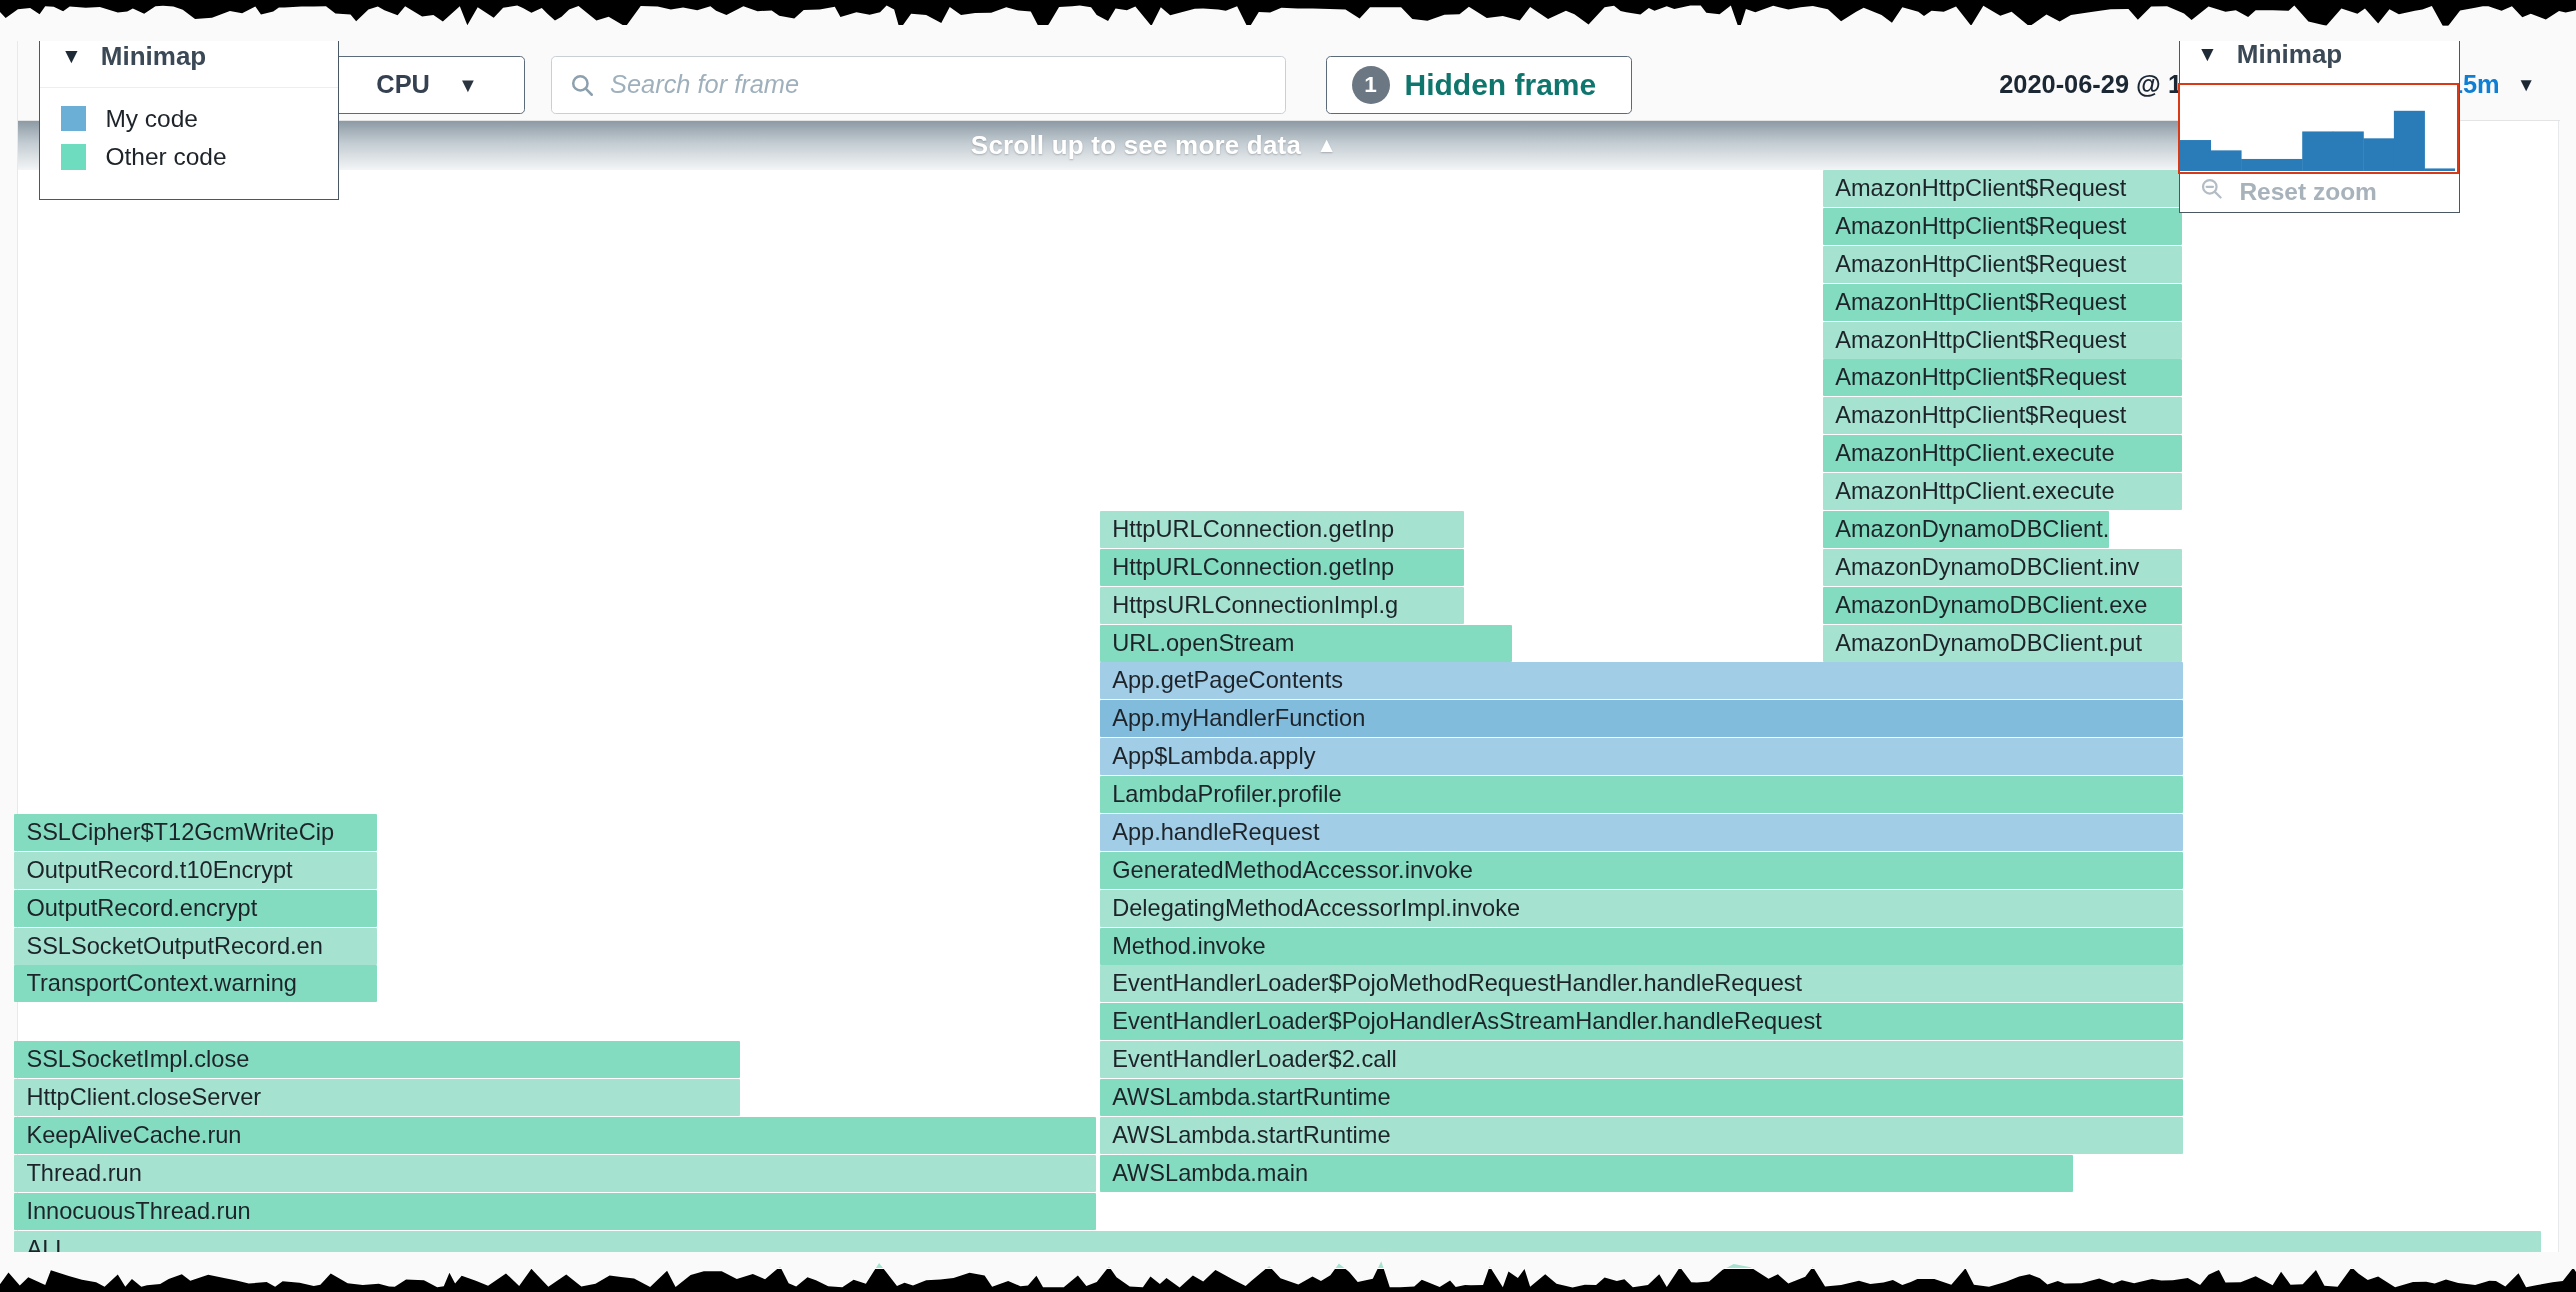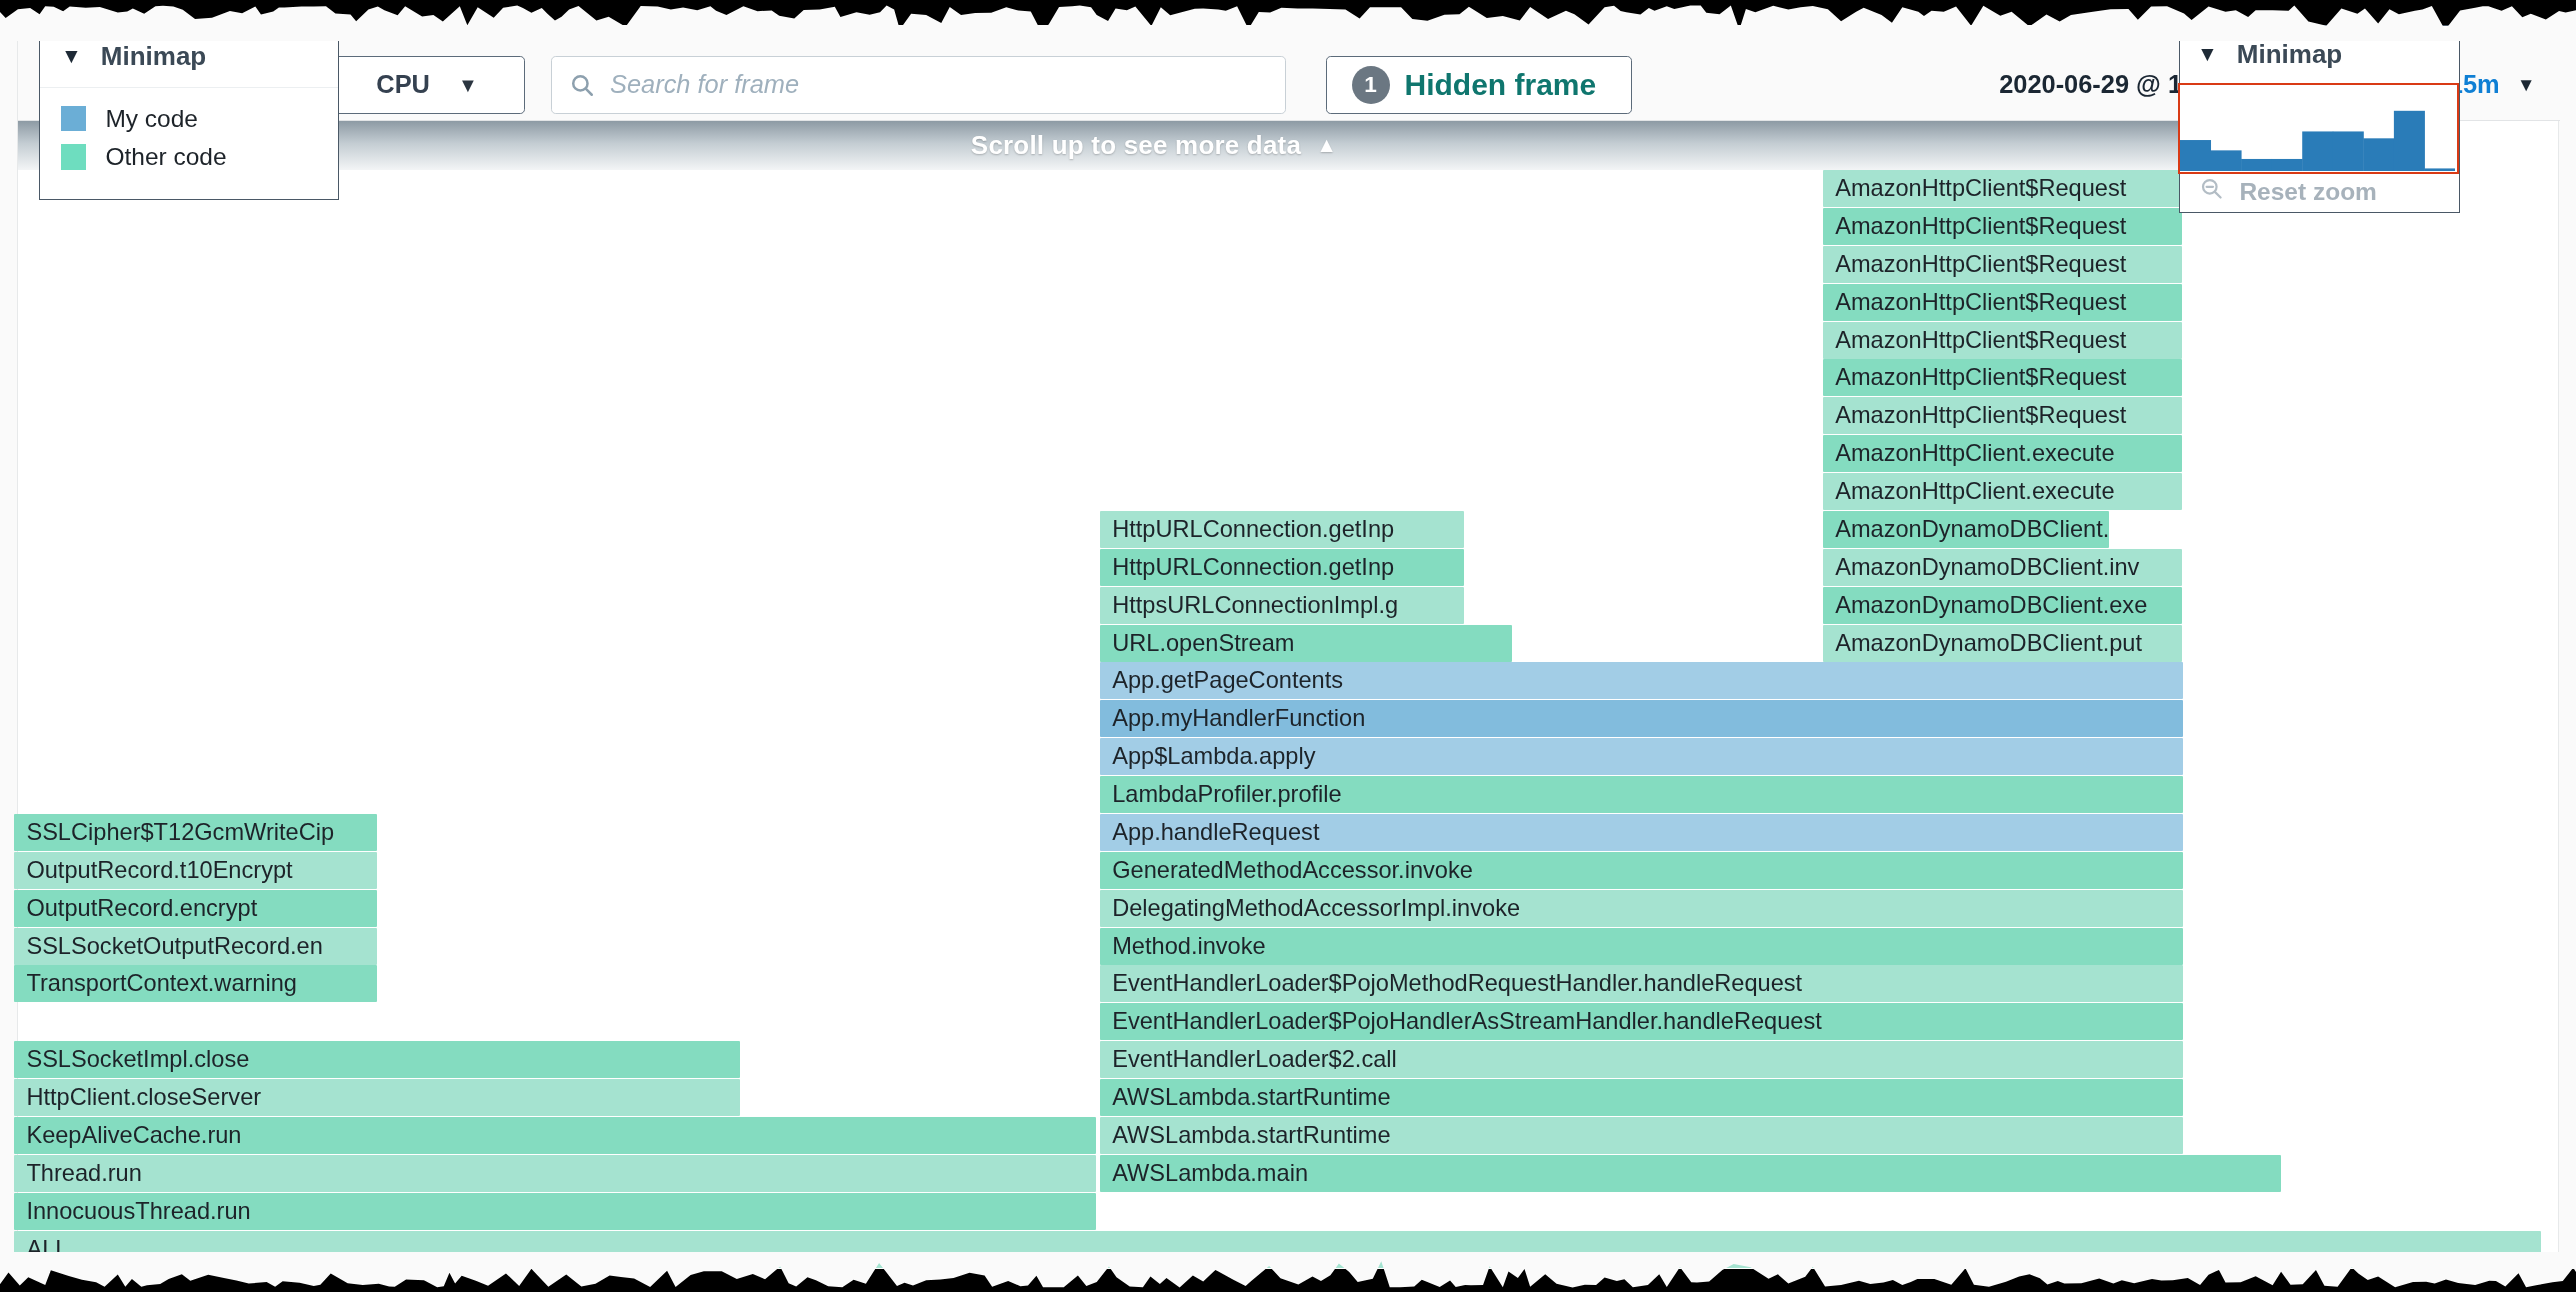--- a/index.html
+++ b/index.html
@@ -290,21 +290,21 @@
           </div>
           <div class="frame f-other-a" style="left: 1082px; width: 1083px; top: 871px;">
             <span>EventHandlerLoader$2.call</span>
           </div>
           <div class="frame f-other-b" style="left: 1082px; width: 1083px; top: 909px;">
             <span>AWSLambda.startRuntime</span>
           </div>
           <div class="frame f-other-a" style="left: 1082px; width: 1083px; top: 947px;">
             <span>AWSLambda.startRuntime</span>
           </div>
-          <div class="frame f-other-b" style="left: 1082px; width: 1181px; top: 985px;">
+          <div class="frame f-other-b" style="left: 1082px; width: 973px; top: 985px;">
             <span>AWSLambda.main</span>
           </div>
           <div class="frame f-other-b" style="left: -3.8px; width: 363px; top: 644px;">
             <span>SSLCipher$T12GcmWriteCip</span>
           </div>
           <div class="frame f-other-a" style="left: -3.8px; width: 363px; top: 682px;">
             <span>OutputRecord.t10Encrypt</span>
           </div>
           <div class="frame f-other-b" style="left: -3.8px; width: 363px; top: 720px;">
             <span>OutputRecord.encrypt</span>

